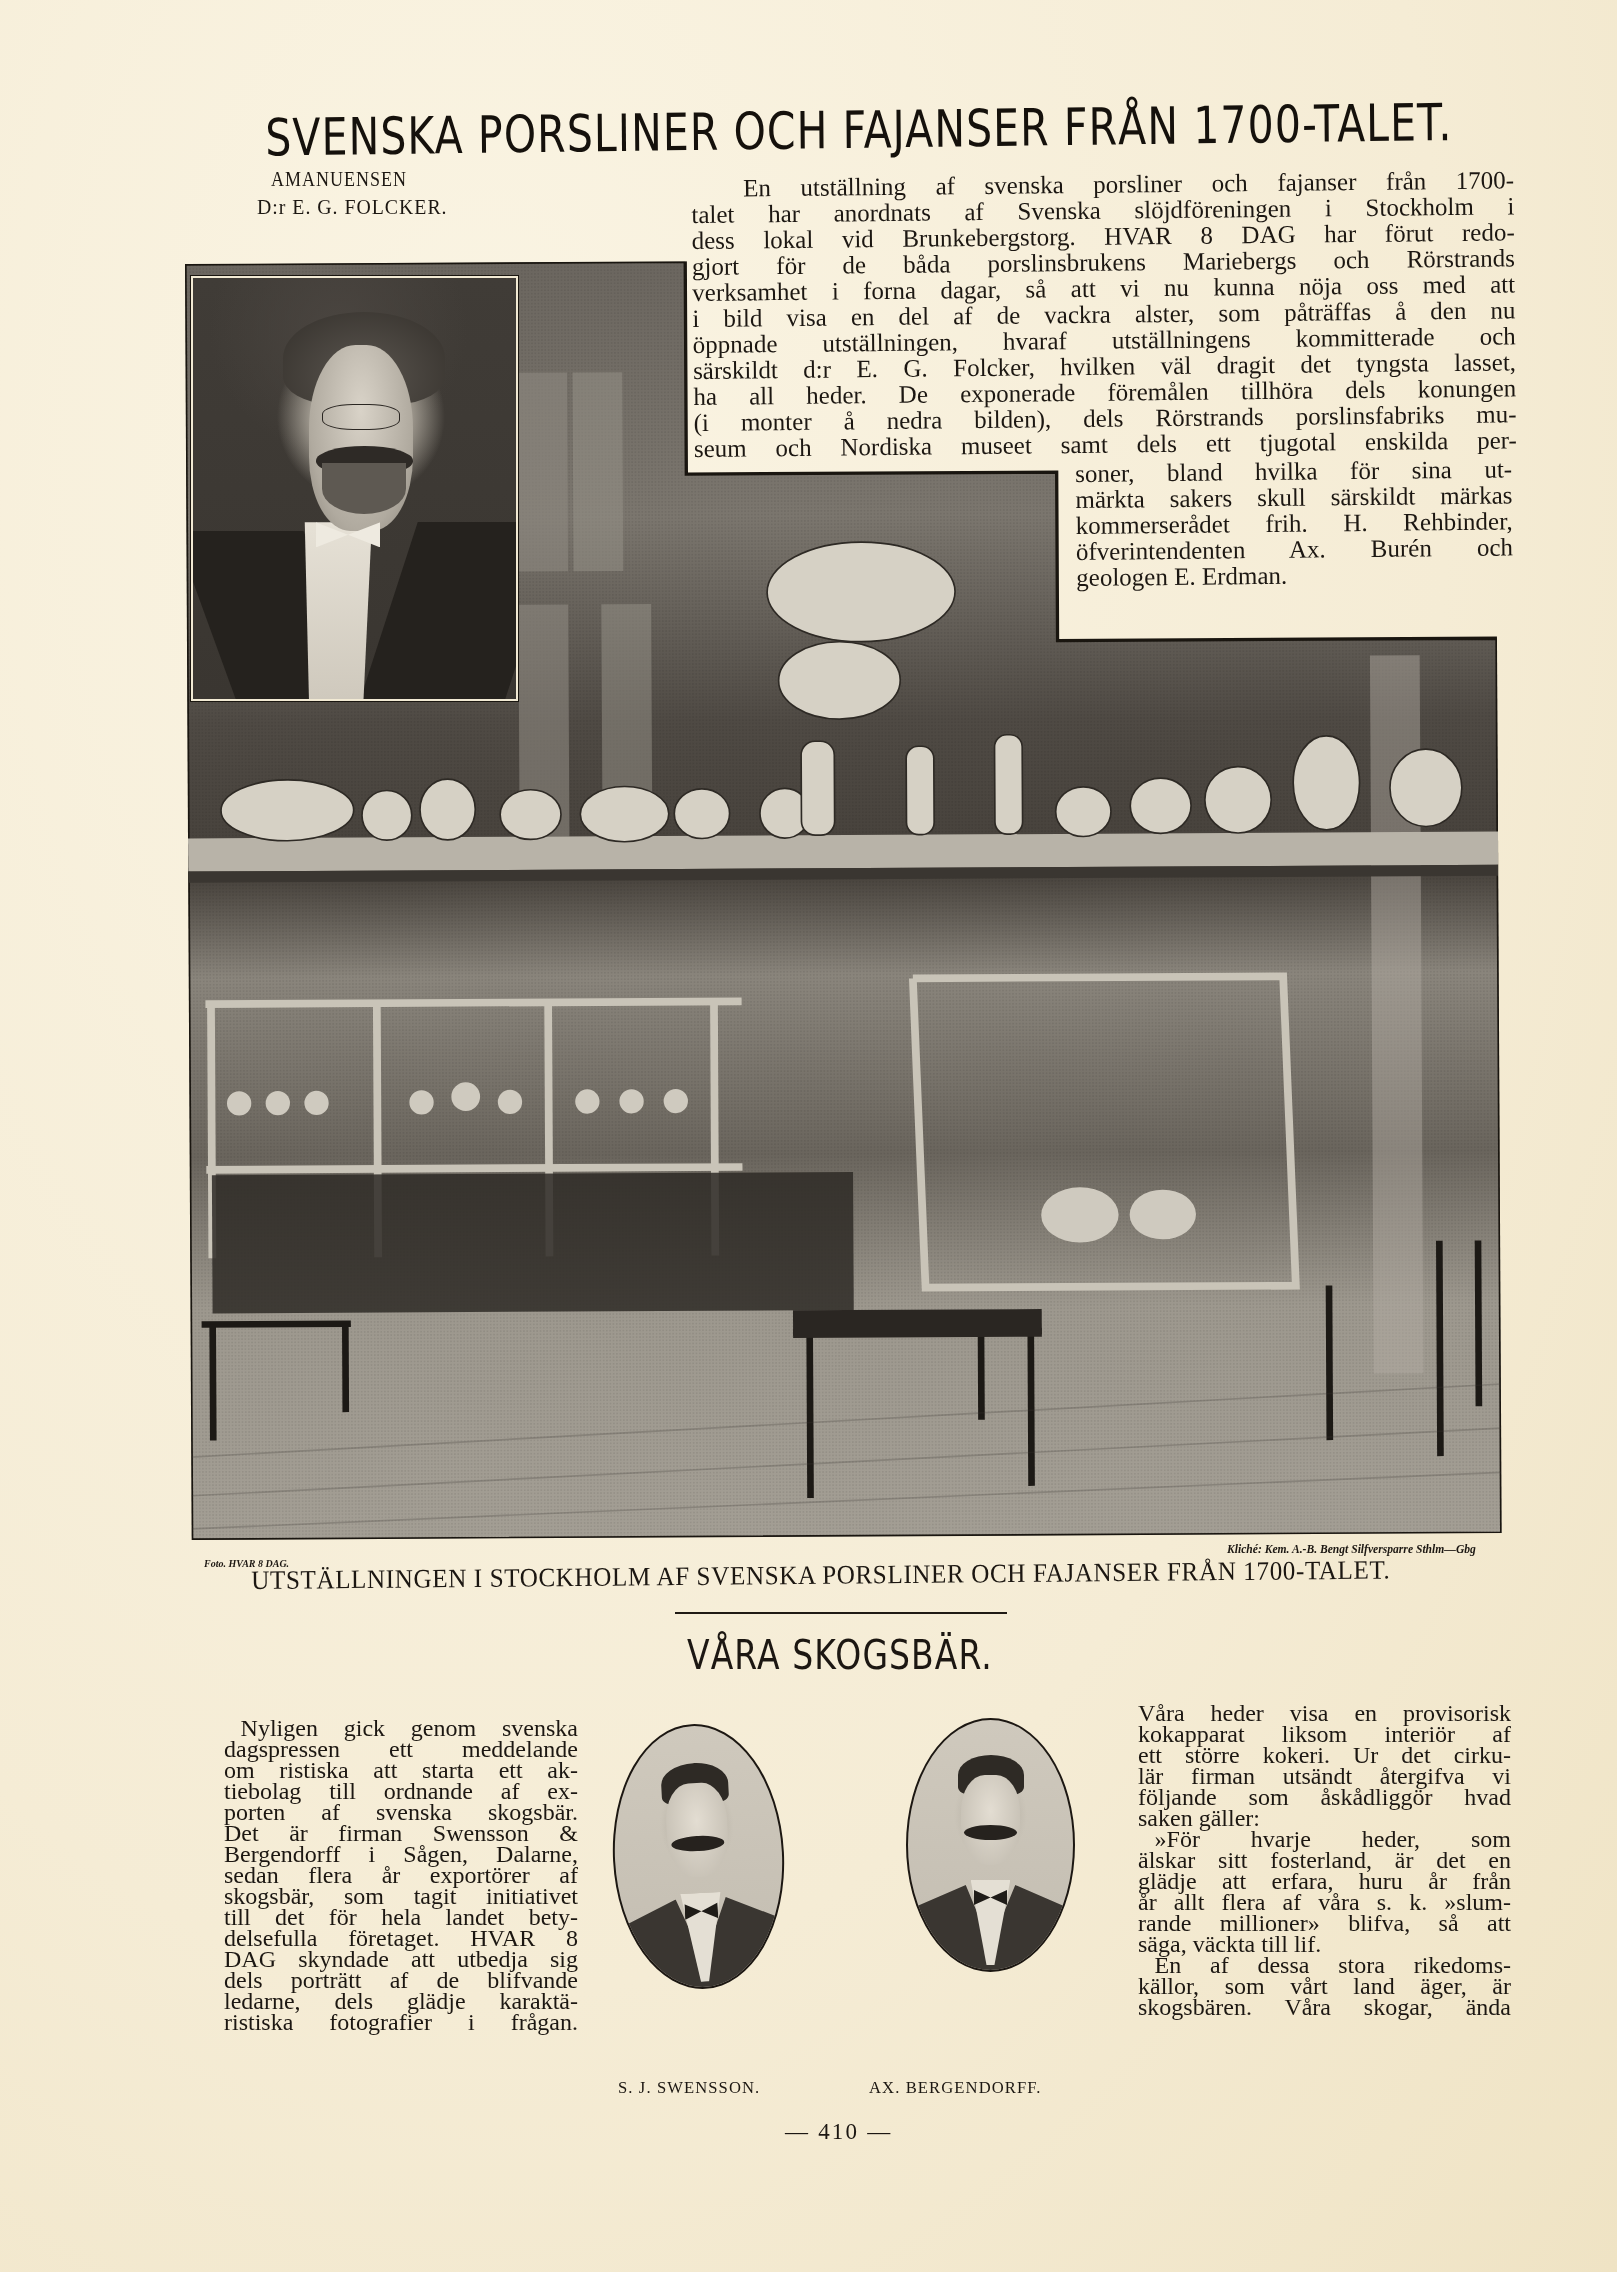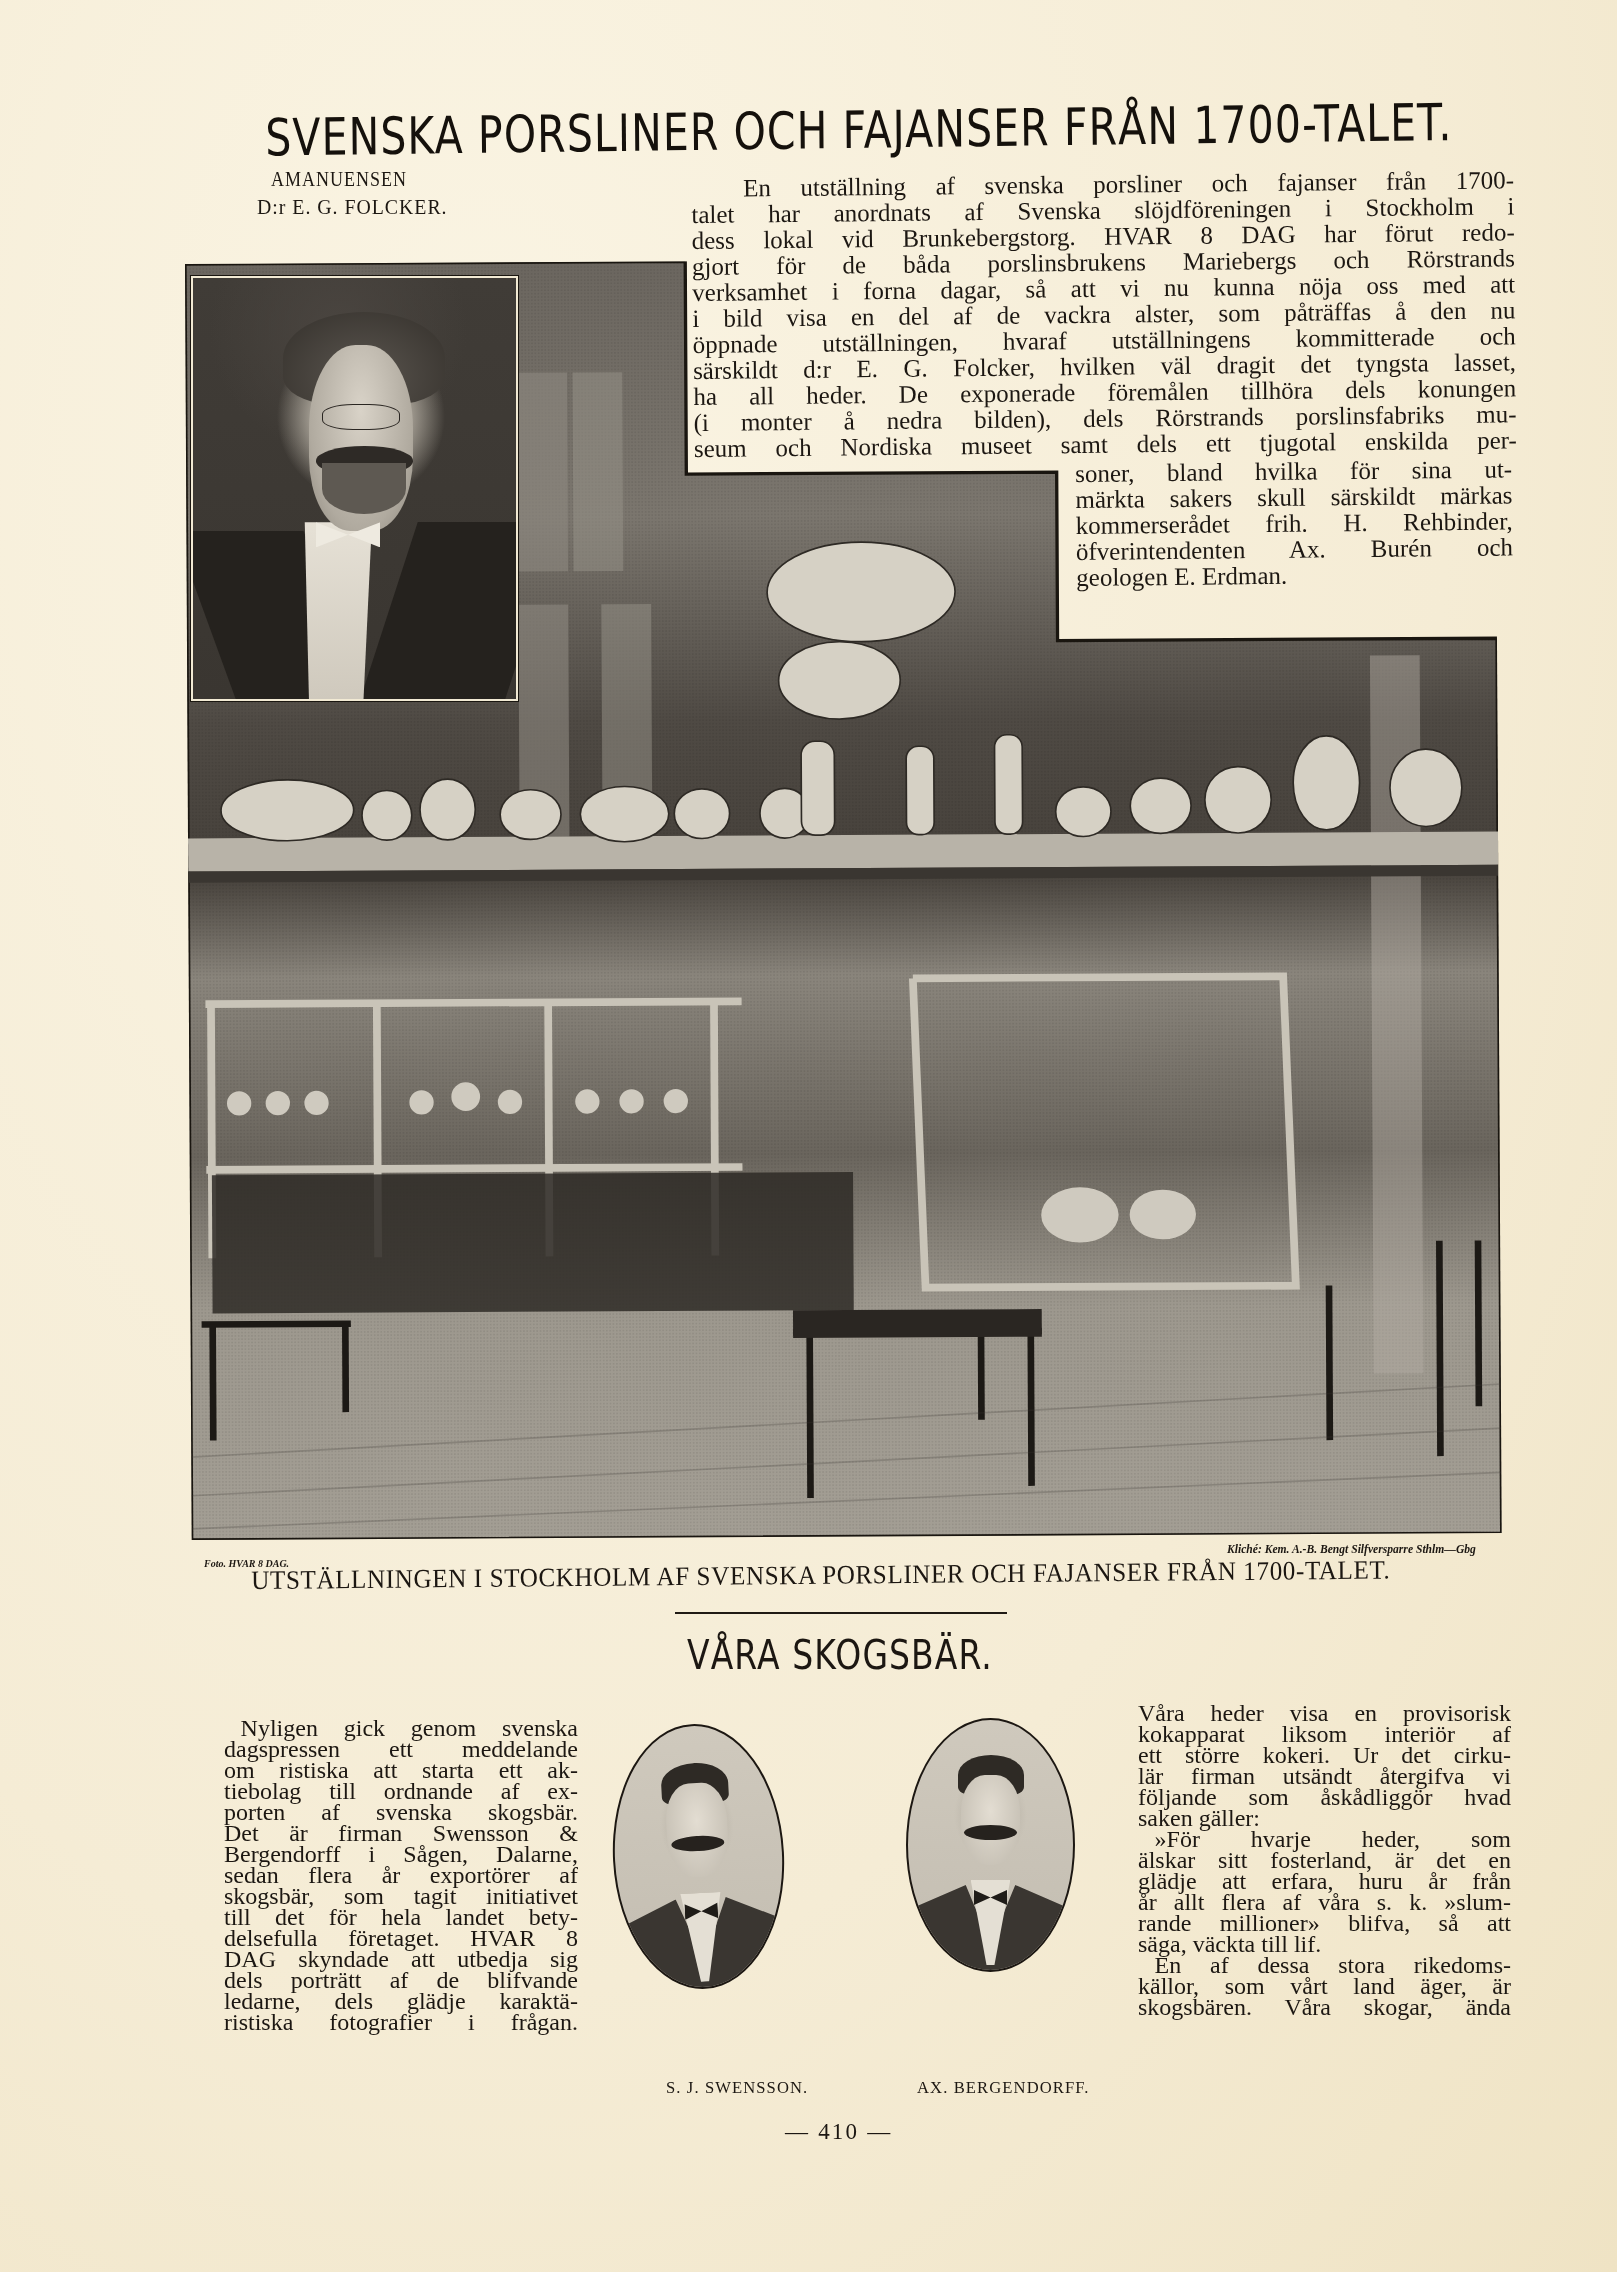--- a/index.html
+++ b/index.html
@@ -90,21 +90,21 @@
     overflow:hidden; box-sizing:border-box;
   }
   .oval .hair { position:absolute; left:30%; top:14%; width:40%; height:16%; background:#2e2a25; border-radius:50% 50% 20% 20%; }
   .oval .face { position:absolute; left:32%; top:22%; width:36%; height:36%; background:radial-gradient(ellipse at 50% 40%, #e3ddd2 0%, #bfb9ad 100%); border-radius:40% 40% 45% 45%; }
   .oval .moust { position:absolute; left:34%; top:42%; width:32%; height:6%; background:#26221e; border-radius:50%; }
   .oval .coat { position:absolute; left:0; top:66%; width:100%; height:40%; background:#3a3631; clip-path: polygon(0 25%, 35% 0, 50% 60%, 65% 0, 100% 25%, 100% 100%, 0 100%); }
   .oval .shirt { position:absolute; left:38%; top:64%; width:24%; height:34%; background:#e4dfd4; clip-path: polygon(0 0,100% 0,60% 100%,40% 100%); }
   .oval .tie { position:absolute; left:40%; top:68%; width:20%; height:6%; background:#1f1c18; clip-path: polygon(0 0,50% 50%,100% 0,100% 100%,50% 50%,0 100%); }
   .oval-1 { left:613px; top:1724px; width:171px; height:265px; transform:rotate(-3deg); }
   .oval-2 { left:763px; top:1718px; width:167px; height:249px; }
-  .name-label { top:2089px; font-size:16.6px; letter-spacing:1.1px; white-space:nowrap;margin-left:48px; }
+  .name-label { top:2089px; font-size:16.6px; letter-spacing:1.1px; white-space:nowrap; }
   .page-num { left:785px; top:2119px; font-size:23px; letter-spacing:2.2px; }
 </style>
 </head>
 <body>
 
 <div class="abs headline">SVENSKA PORSLINER OCH FAJANSER FRÅN 1700-TALET.</div>
 <div class="abs author-role">AMANUENSEN</div>
 <div class="abs author-name">D:r E. G. FOLCKER.</div>
 
 <div class="abs photo-shape" title="Exhibition room with porcelain and faience on shelves and in display cases">

